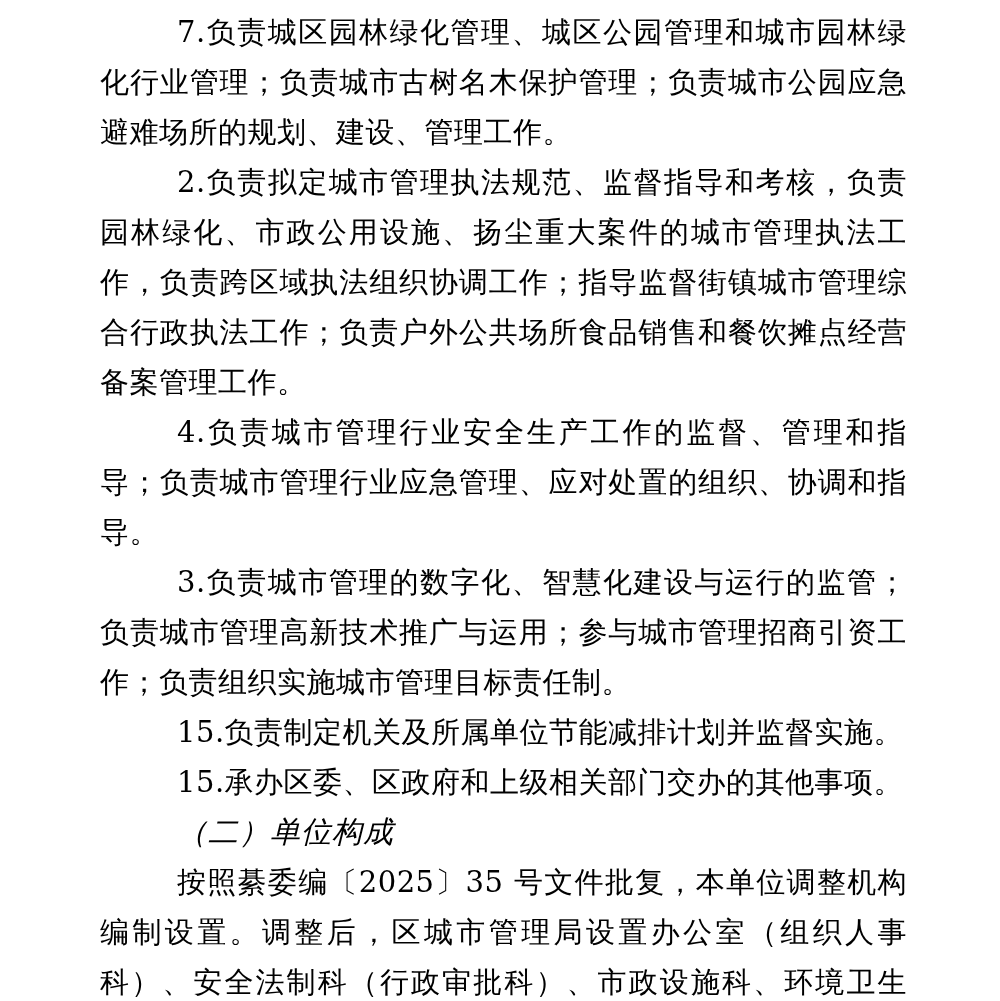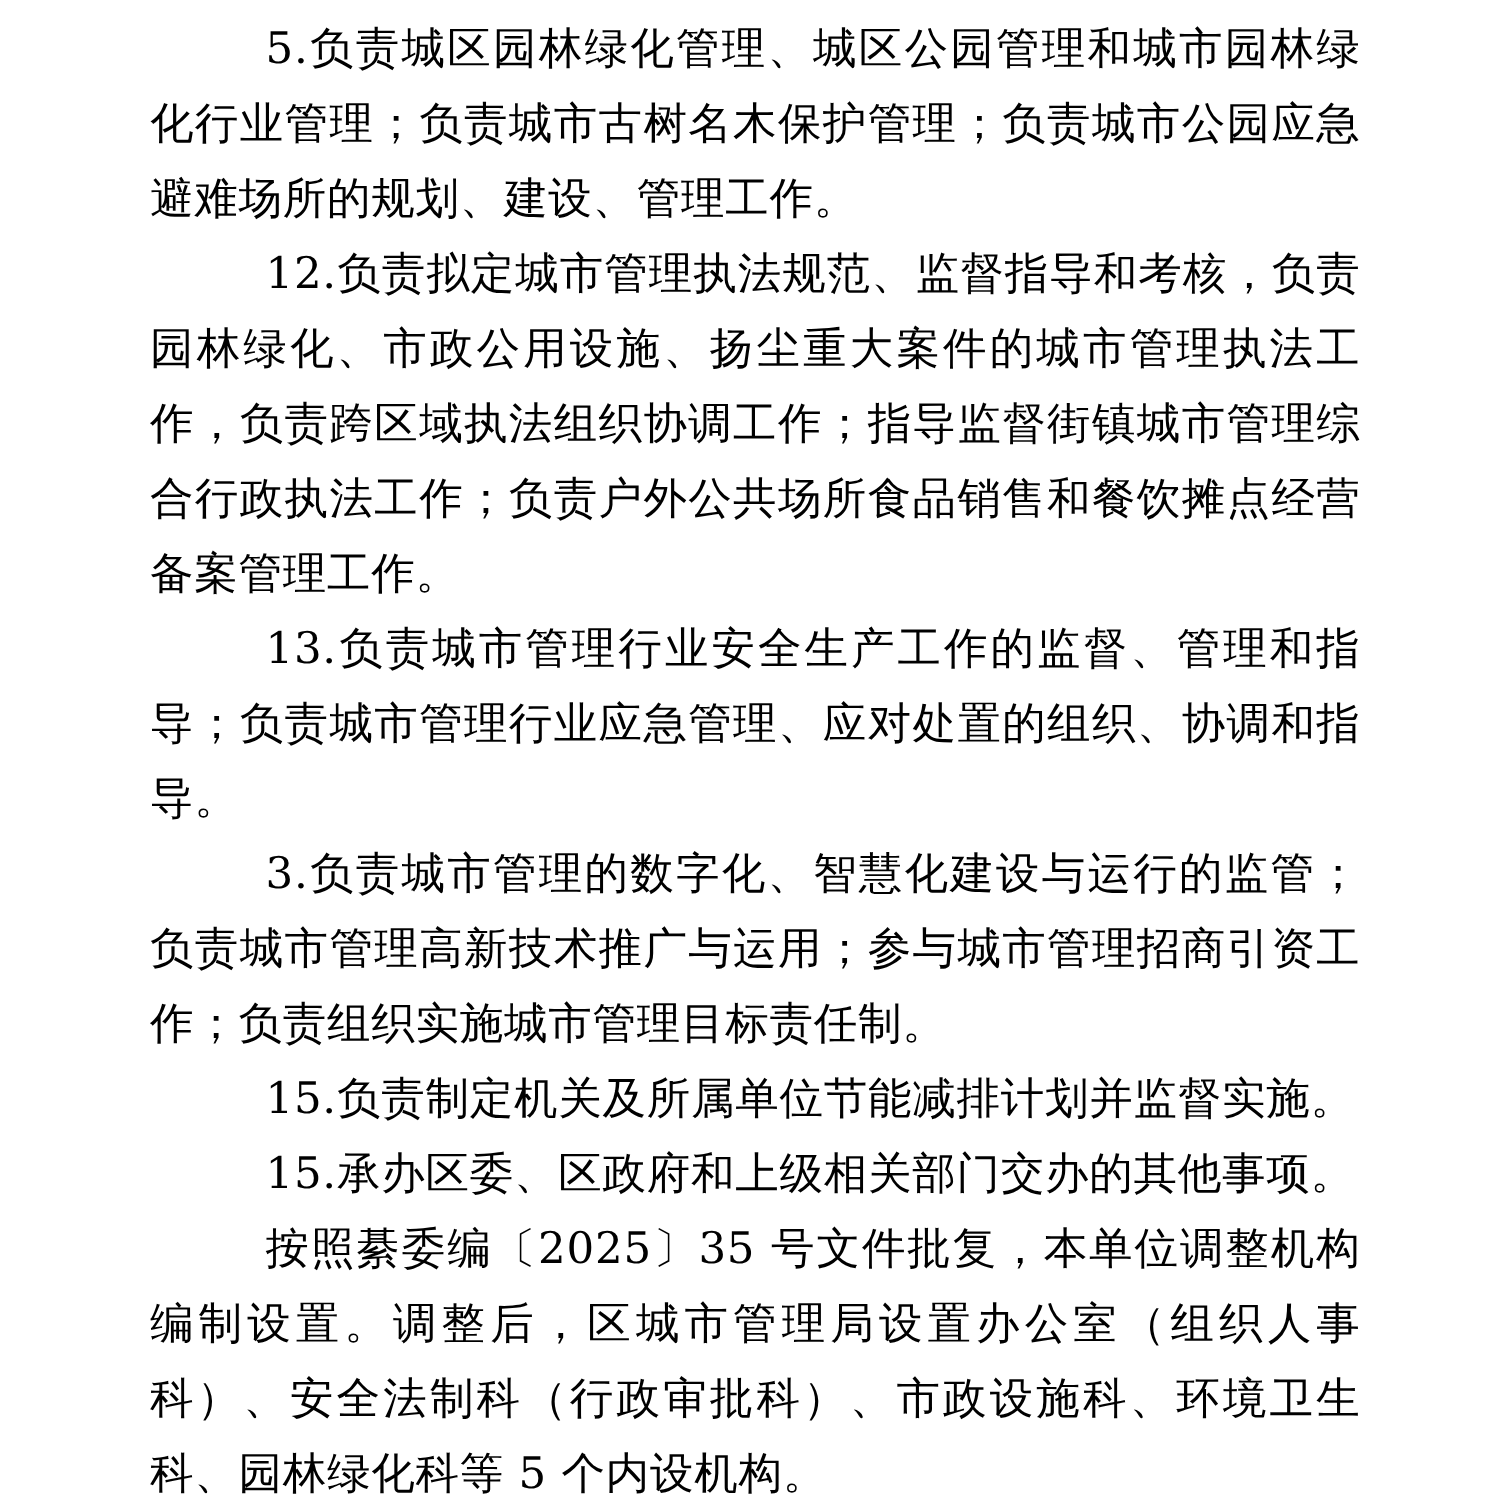--- a/index.html
+++ b/index.html
@@ -37,21 +37,22 @@
       text-indent: 77px;
       font-style: italic;
       font-weight: 500;
       letter-spacing: 1px;
     }
   </style>
 </head>
 <body>
 
 <div class="page">
-  <p class="para-body">5.负责城区园林绿化管理、城区公园管理和城市园林绿化行业管理；负责城市古树名木保护管理；负责城市公园应急避难场所的规划、建设、管理工作。</p>
-  <p class="para-body">12.负责拟定城市管理执法规范、监督指导和考核，负责园林绿化、市政公用设施、扬尘重大案件的城市管理执法工作，负责跨区域执法组织协调工作；指导监督街镇城市管理综合行政执法工作；负责户外公共场所食品销售和餐饮摊点经营备案管理工作。</p>
-  <p class="para-body">13.负责城市管理行业安全生产工作的监督、管理和指导；负责城市管理行业应急管理、应对处置的组织、协调和指导。</p>
+  <p class="para-body">7.负责城区园林绿化管理、城区公园管理和城市园林绿化行业管理；负责城市古树名木保护管理；负责城市公园应急避难场所的规划、建设、管理工作。</p>
+  <p class="para-body">2.负责拟定城市管理执法规范、监督指导和考核，负责园林绿化、市政公用设施、扬尘重大案件的城市管理执法工作，负责跨区域执法组织协调工作；指导监督街镇城市管理综合行政执法工作；负责户外公共场所食品销售和餐饮摊点经营备案管理工作。</p>
+  <p class="para-body">4.负责城市管理行业安全生产工作的监督、管理和指导；负责城市管理行业应急管理、应对处置的组织、协调和指导。</p>
   <p class="para-body">3.负责城市管理的数字化、智慧化建设与运行的监管；负责城市管理高新技术推广与运用；参与城市管理招商引资工作；负责组织实施城市管理目标责任制。</p>
   <p class="para-body">15.负责制定机关及所属单位节能减排计划并监督实施。</p>
   <p class="para-body">15.承办区委、区政府和上级相关部门交办的其他事项。</p>
+  <p class="para-subheading-kaiti">（二）单位构成</p>
   <p class="para-body">按照綦委编〔2025〕35 号文件批复，本单位调整机构编制设置。调整后，区城市管理局设置办公室（组织人事科）、安全法制科（行政审批科）、市政设施科、环境卫生科、园林绿化科等 5 个内设机构。</p>
 
 </div>
 
 </body></html>

